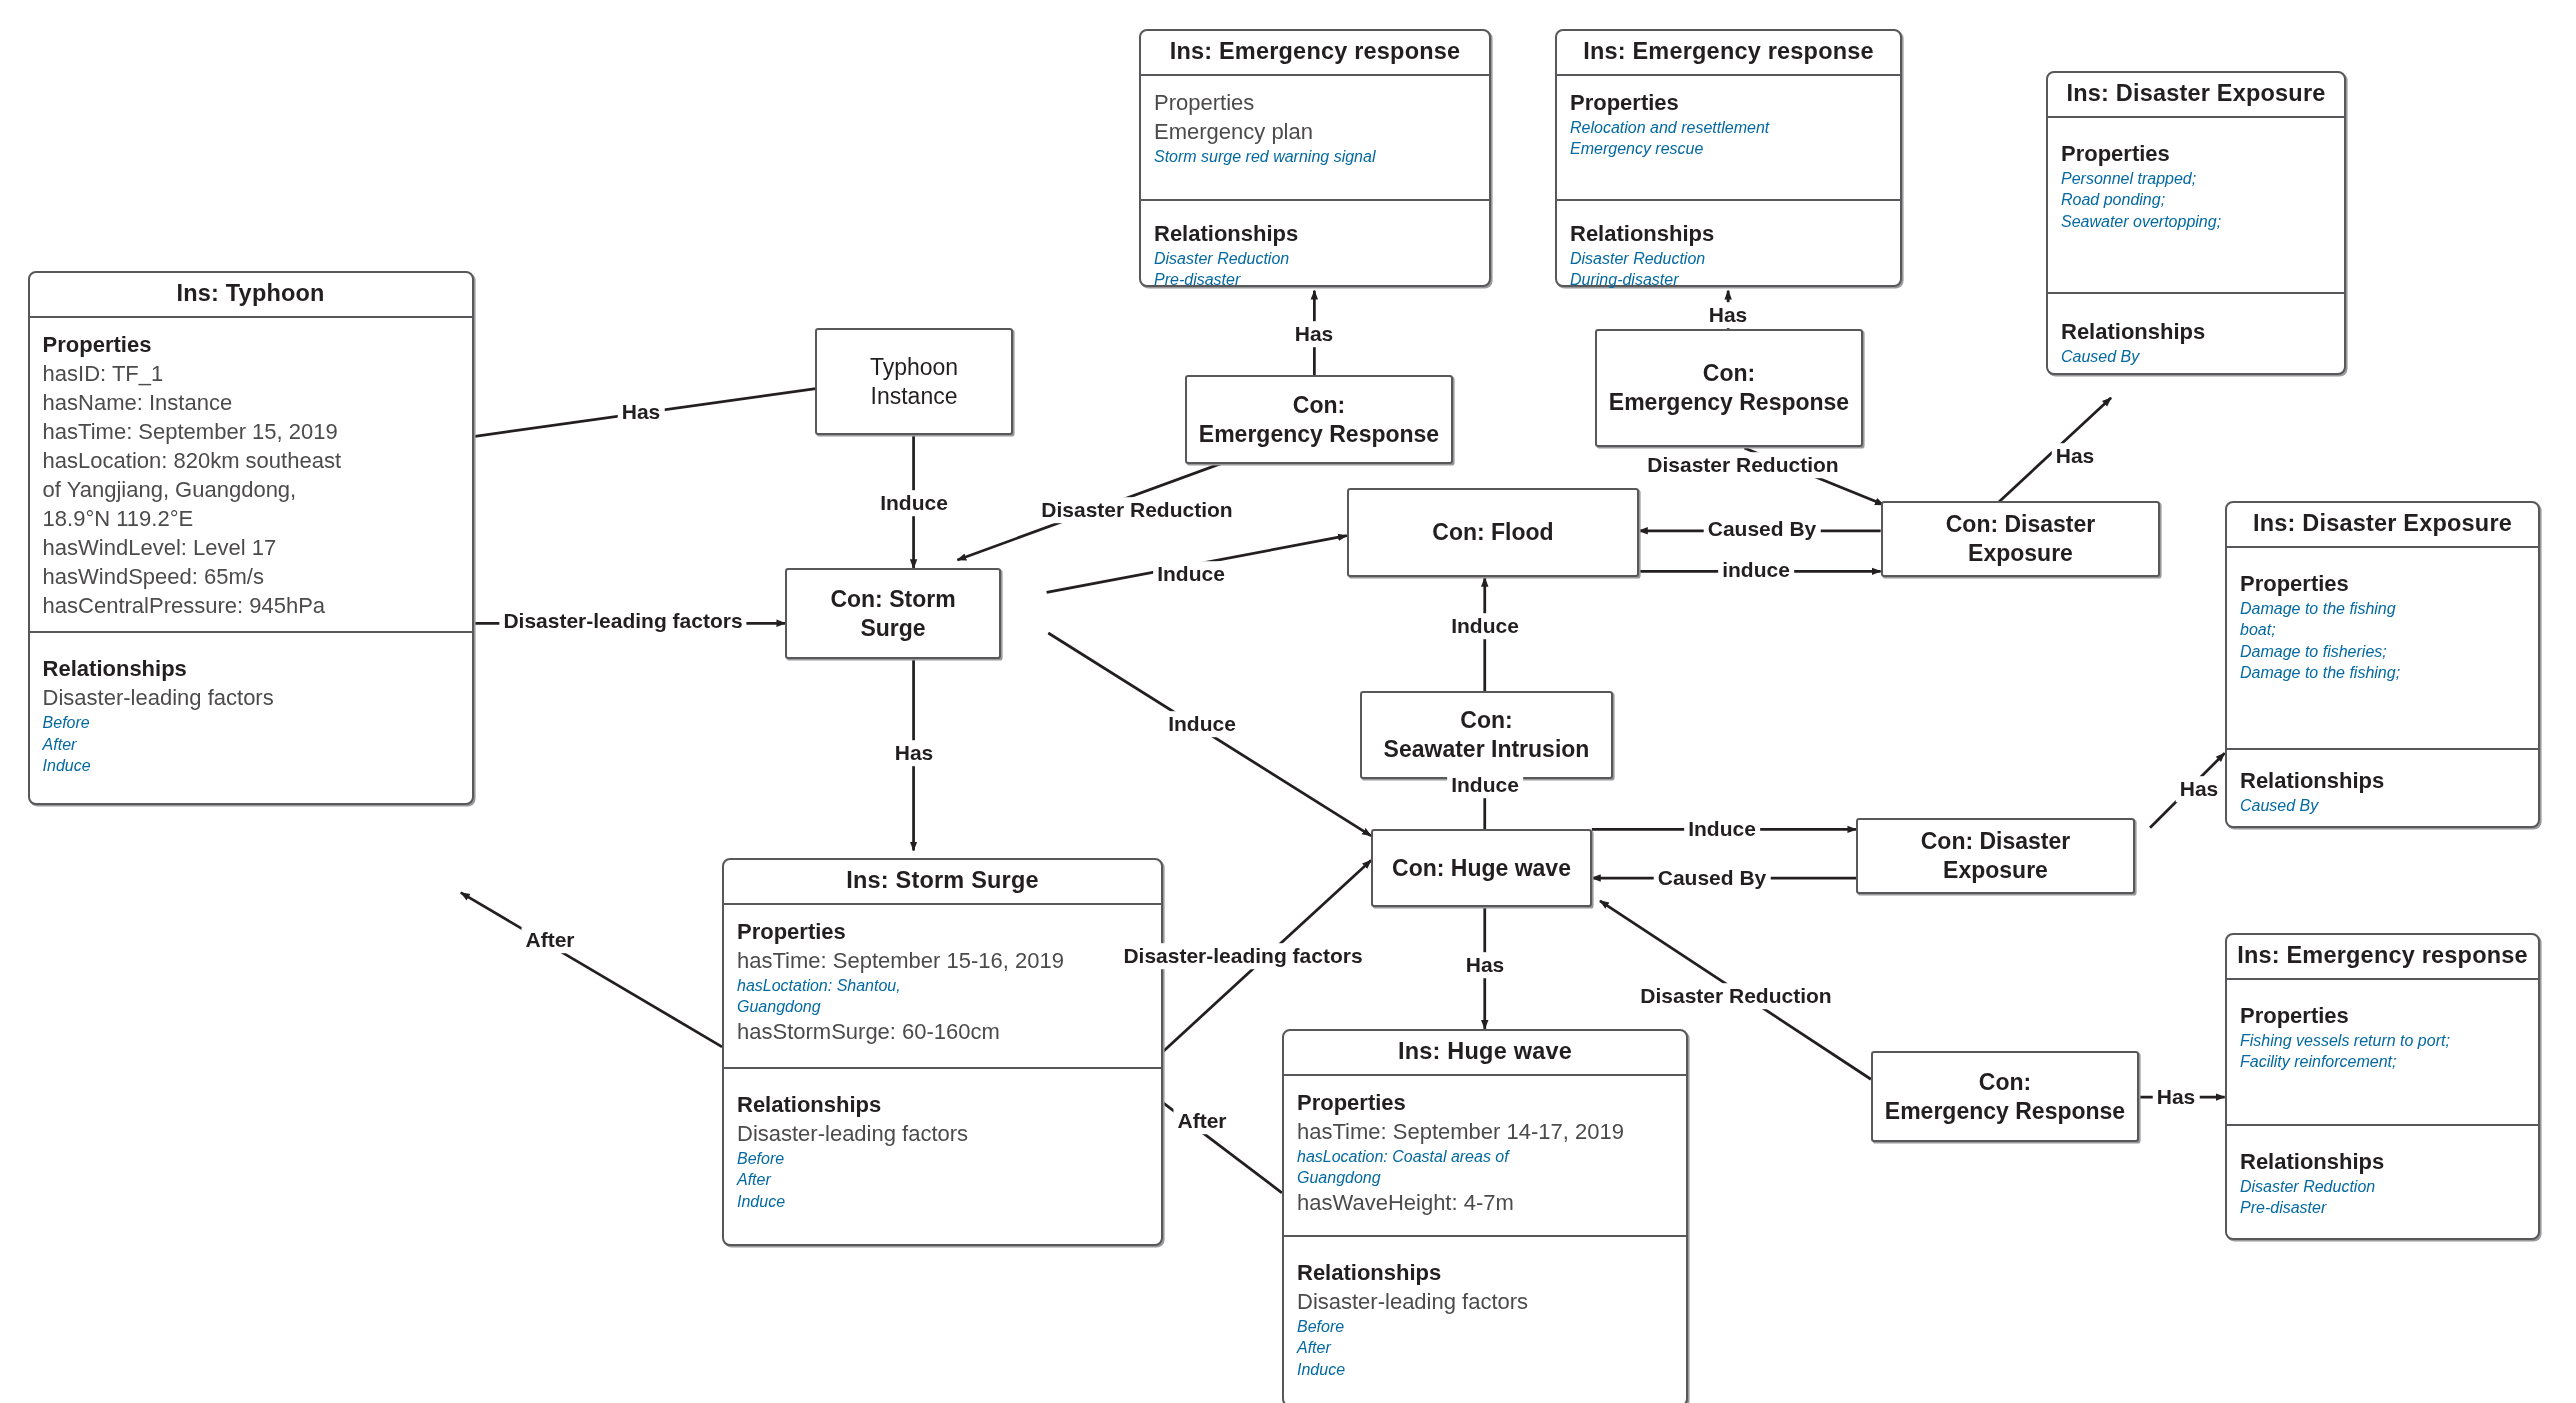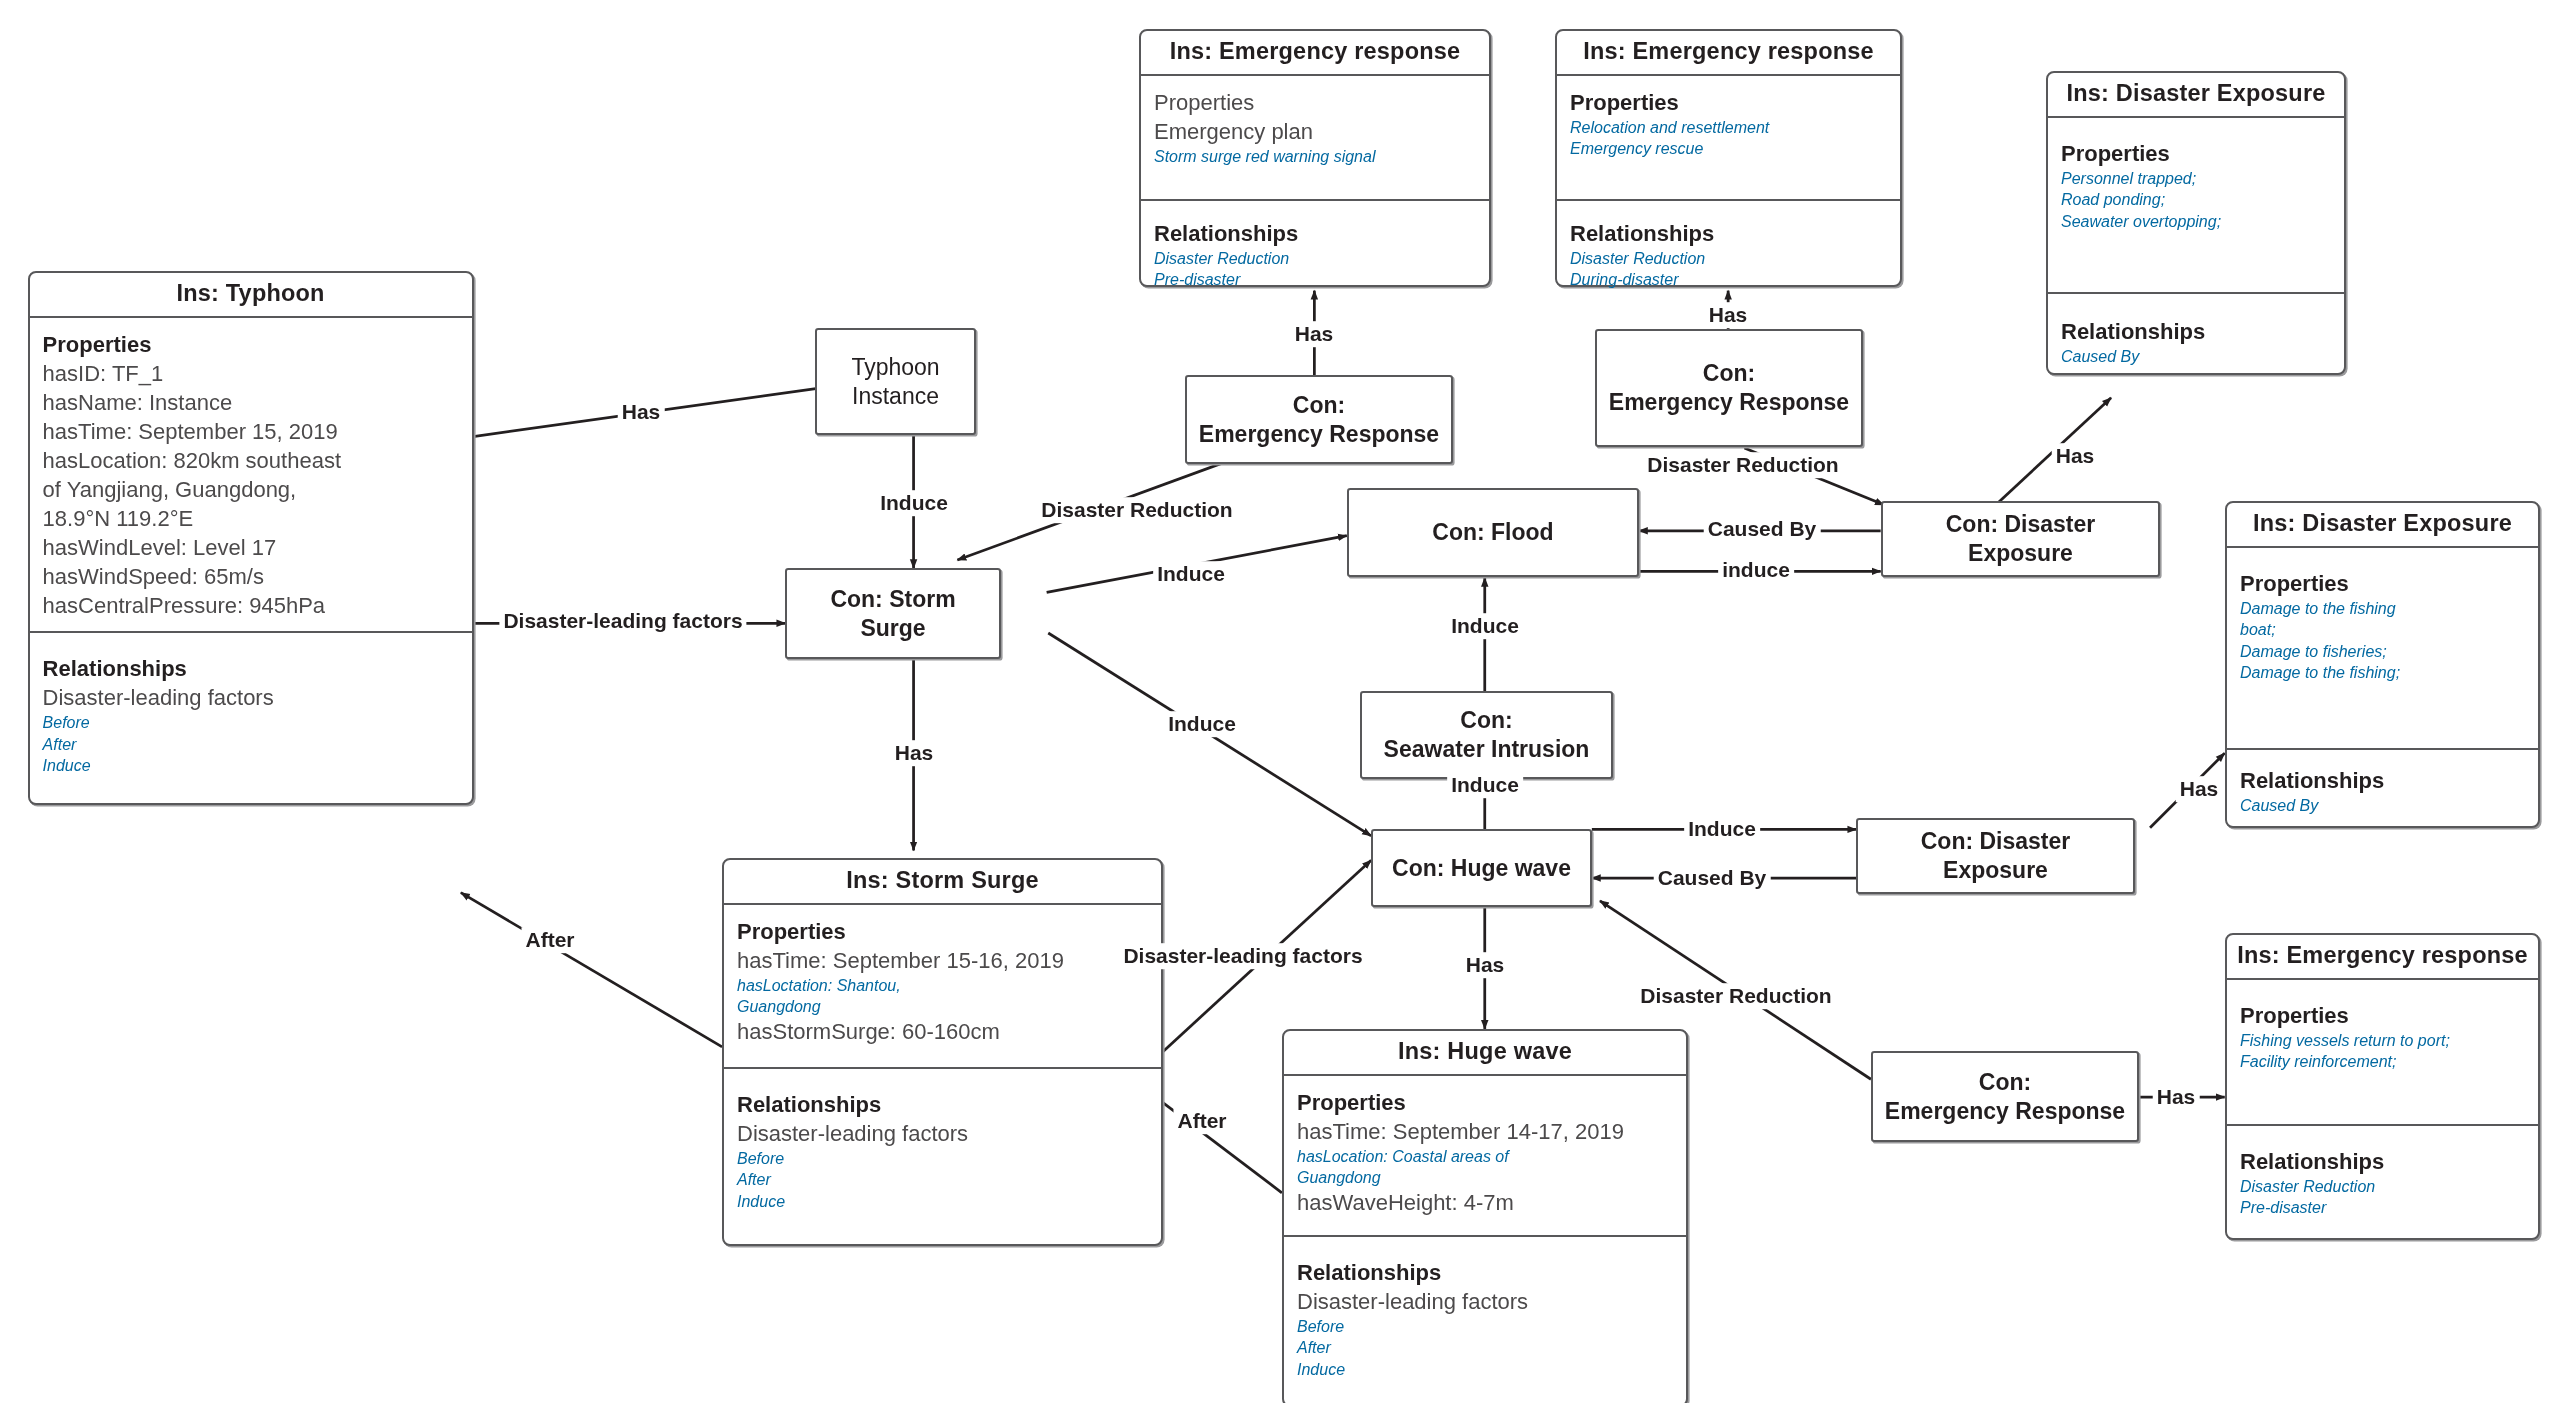--- a/index.html
+++ b/index.html
@@ -222,21 +222,21 @@
     </div>
     <div class="sect" style="padding-top:21px;height:170px;">
       <div class="lbl">Relationships</div>
       <div class="plain">Disaster-leading factors</div>
       <div class="ital">Before</div>
       <div class="ital">After</div>
       <div class="ital">Induce</div>
     </div>
   </div>
 
-  <div class="node thin" style="left:815px;top:328px;width:161px;height:107px;flex-direction:column;">
+  <div class="node thin" style="left:815px;top:328px;width:198px;height:107px;flex-direction:column;">
     <span>Typhoon</span>
     <span>Instance</span>
   </div>
 
   <div class="node" style="left:785px;top:568px;width:216px;height:91px;">
     <span>Con:  Storm Surge</span>
   </div>
 
   <div class="node" style="left:1347px;top:488px;width:292px;height:89px;">
     <span>Con:  Flood</span>

